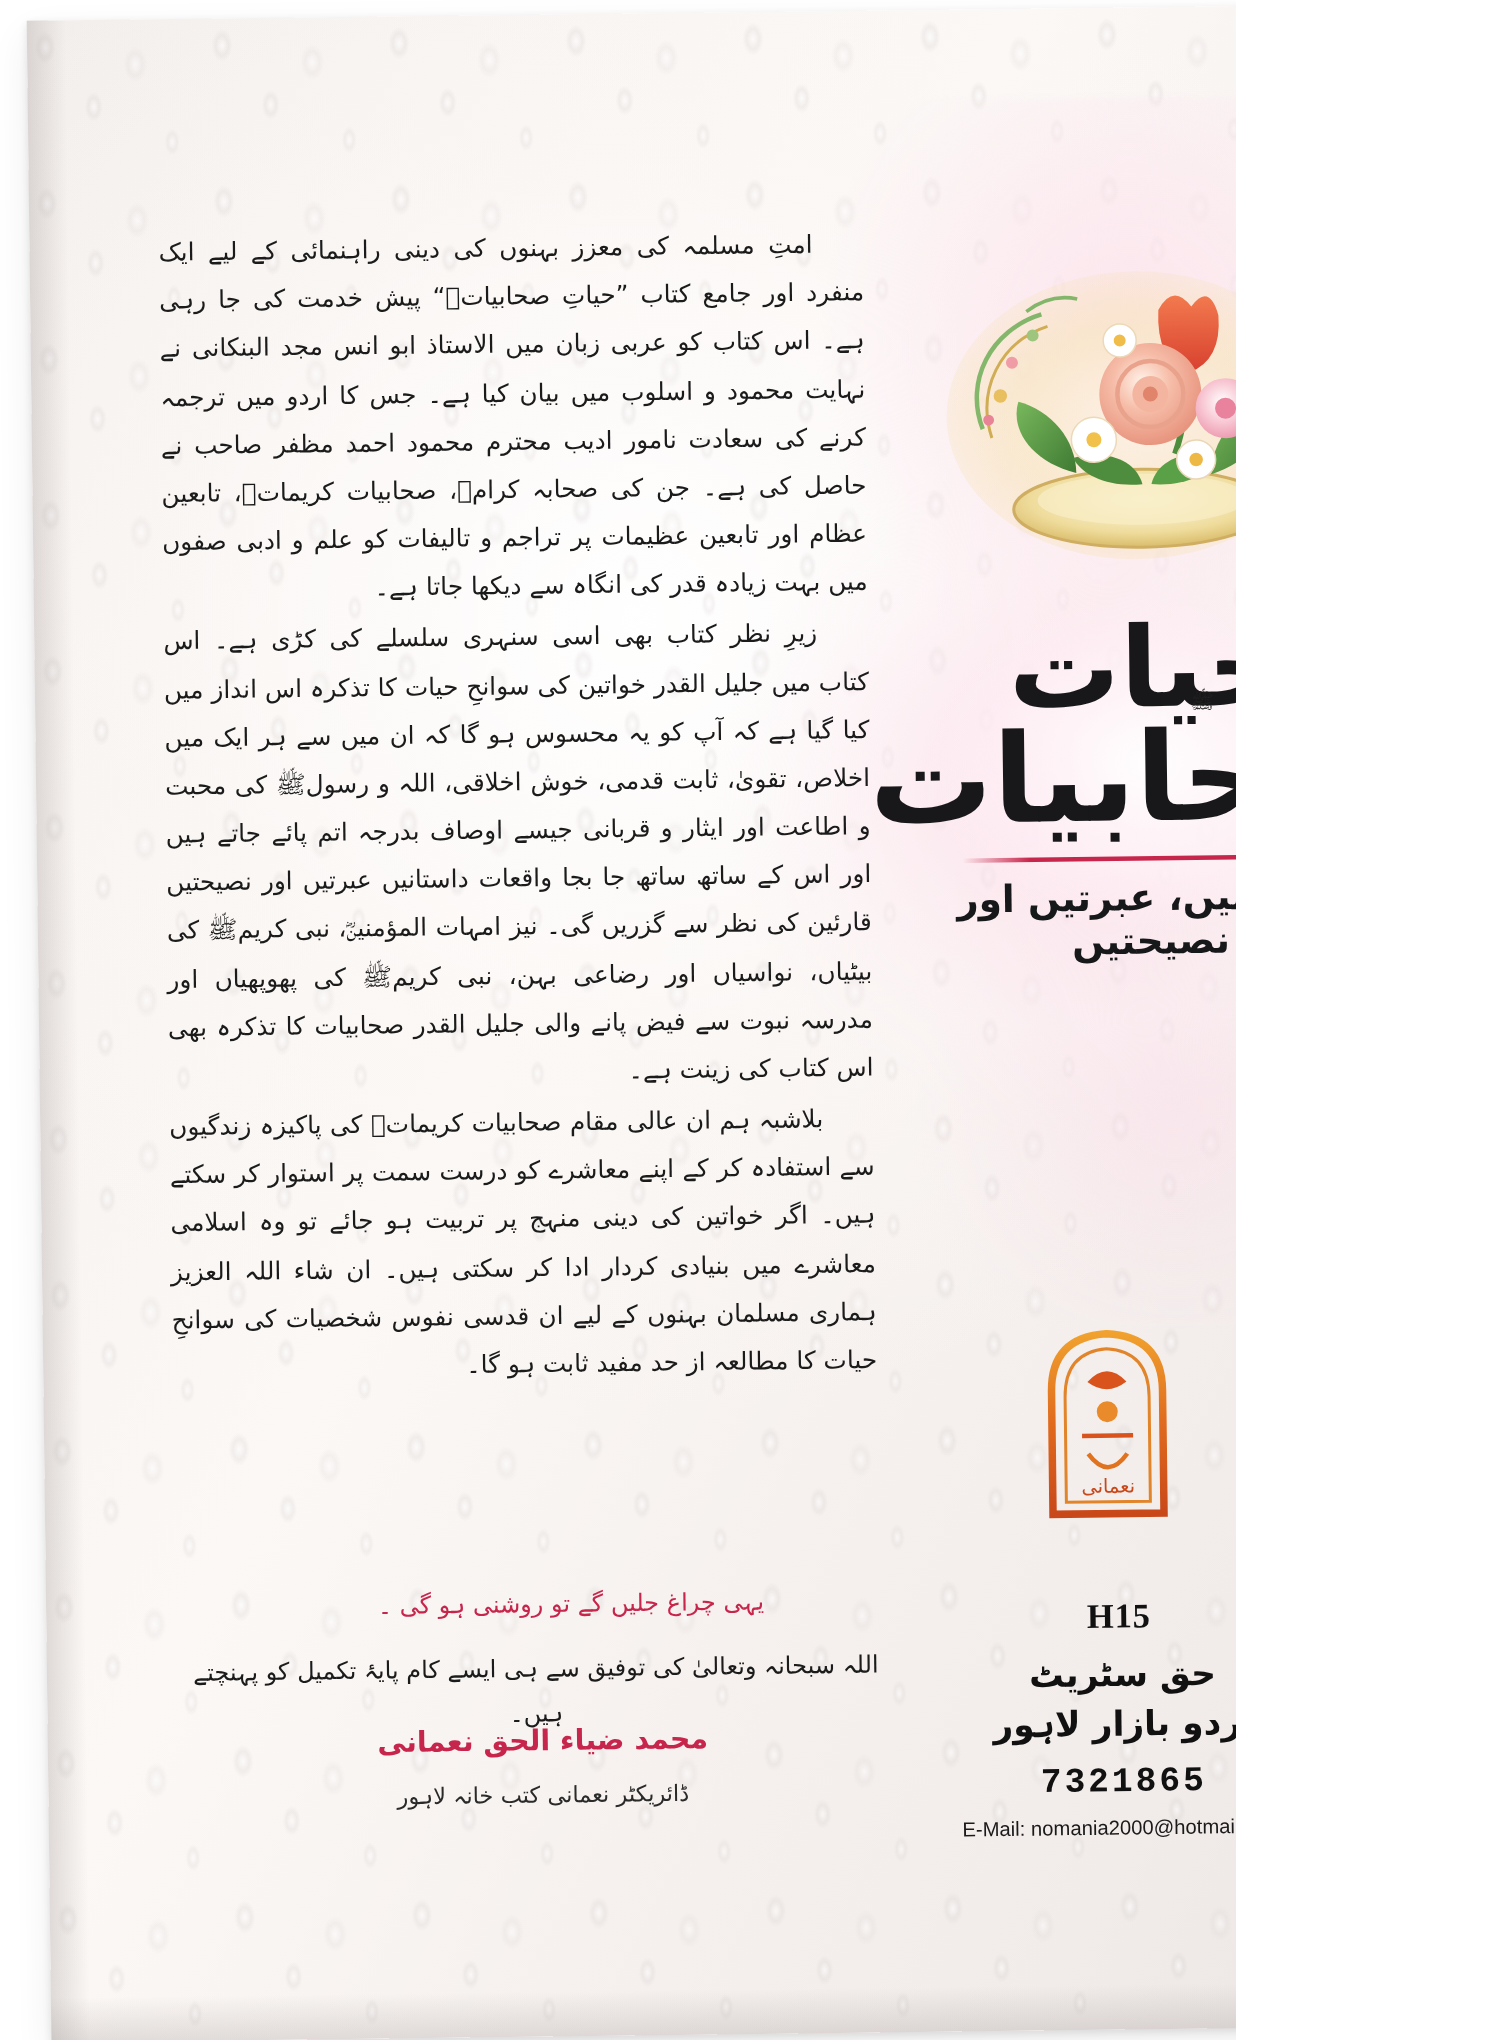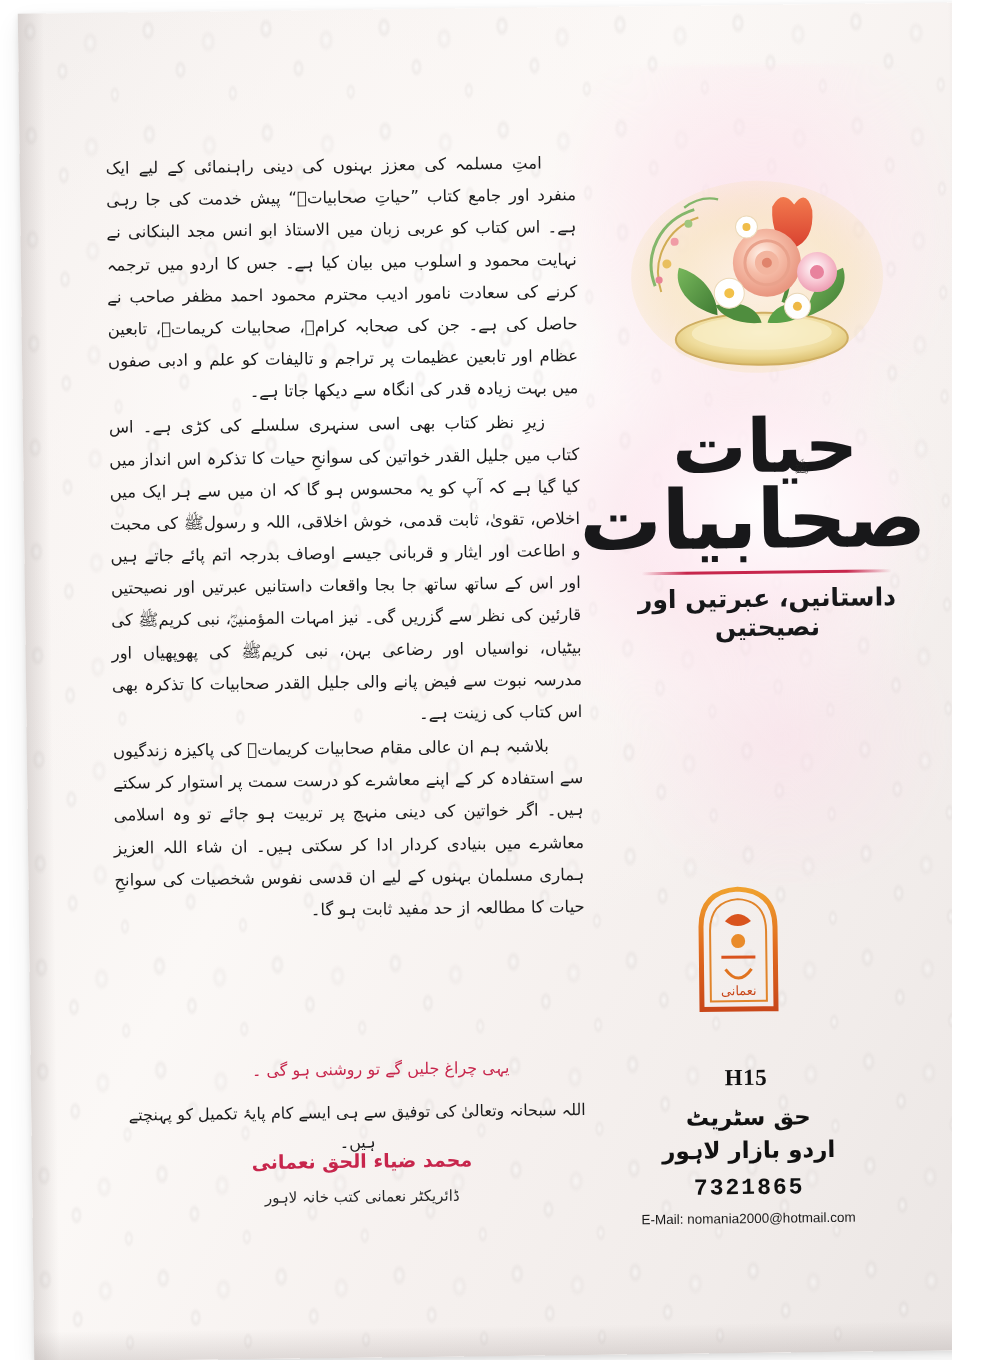--- a/index.html
+++ b/index.html
@@ -10,21 +10,21 @@
   body {
     width: 1000px;
     height: 1360px;
     font-family: "DejaVu Sans", sans-serif;
     overflow: hidden;
   }
 
   
   #photo-stage {
     position: relative;
-    width: 952px;
+    width: 824px;
     height: 1360px;
     background: #ffffff;
     overflow: hidden;
   }
 
   
   #book {
     position: absolute;
     left: 26px;
     top: 8px;

